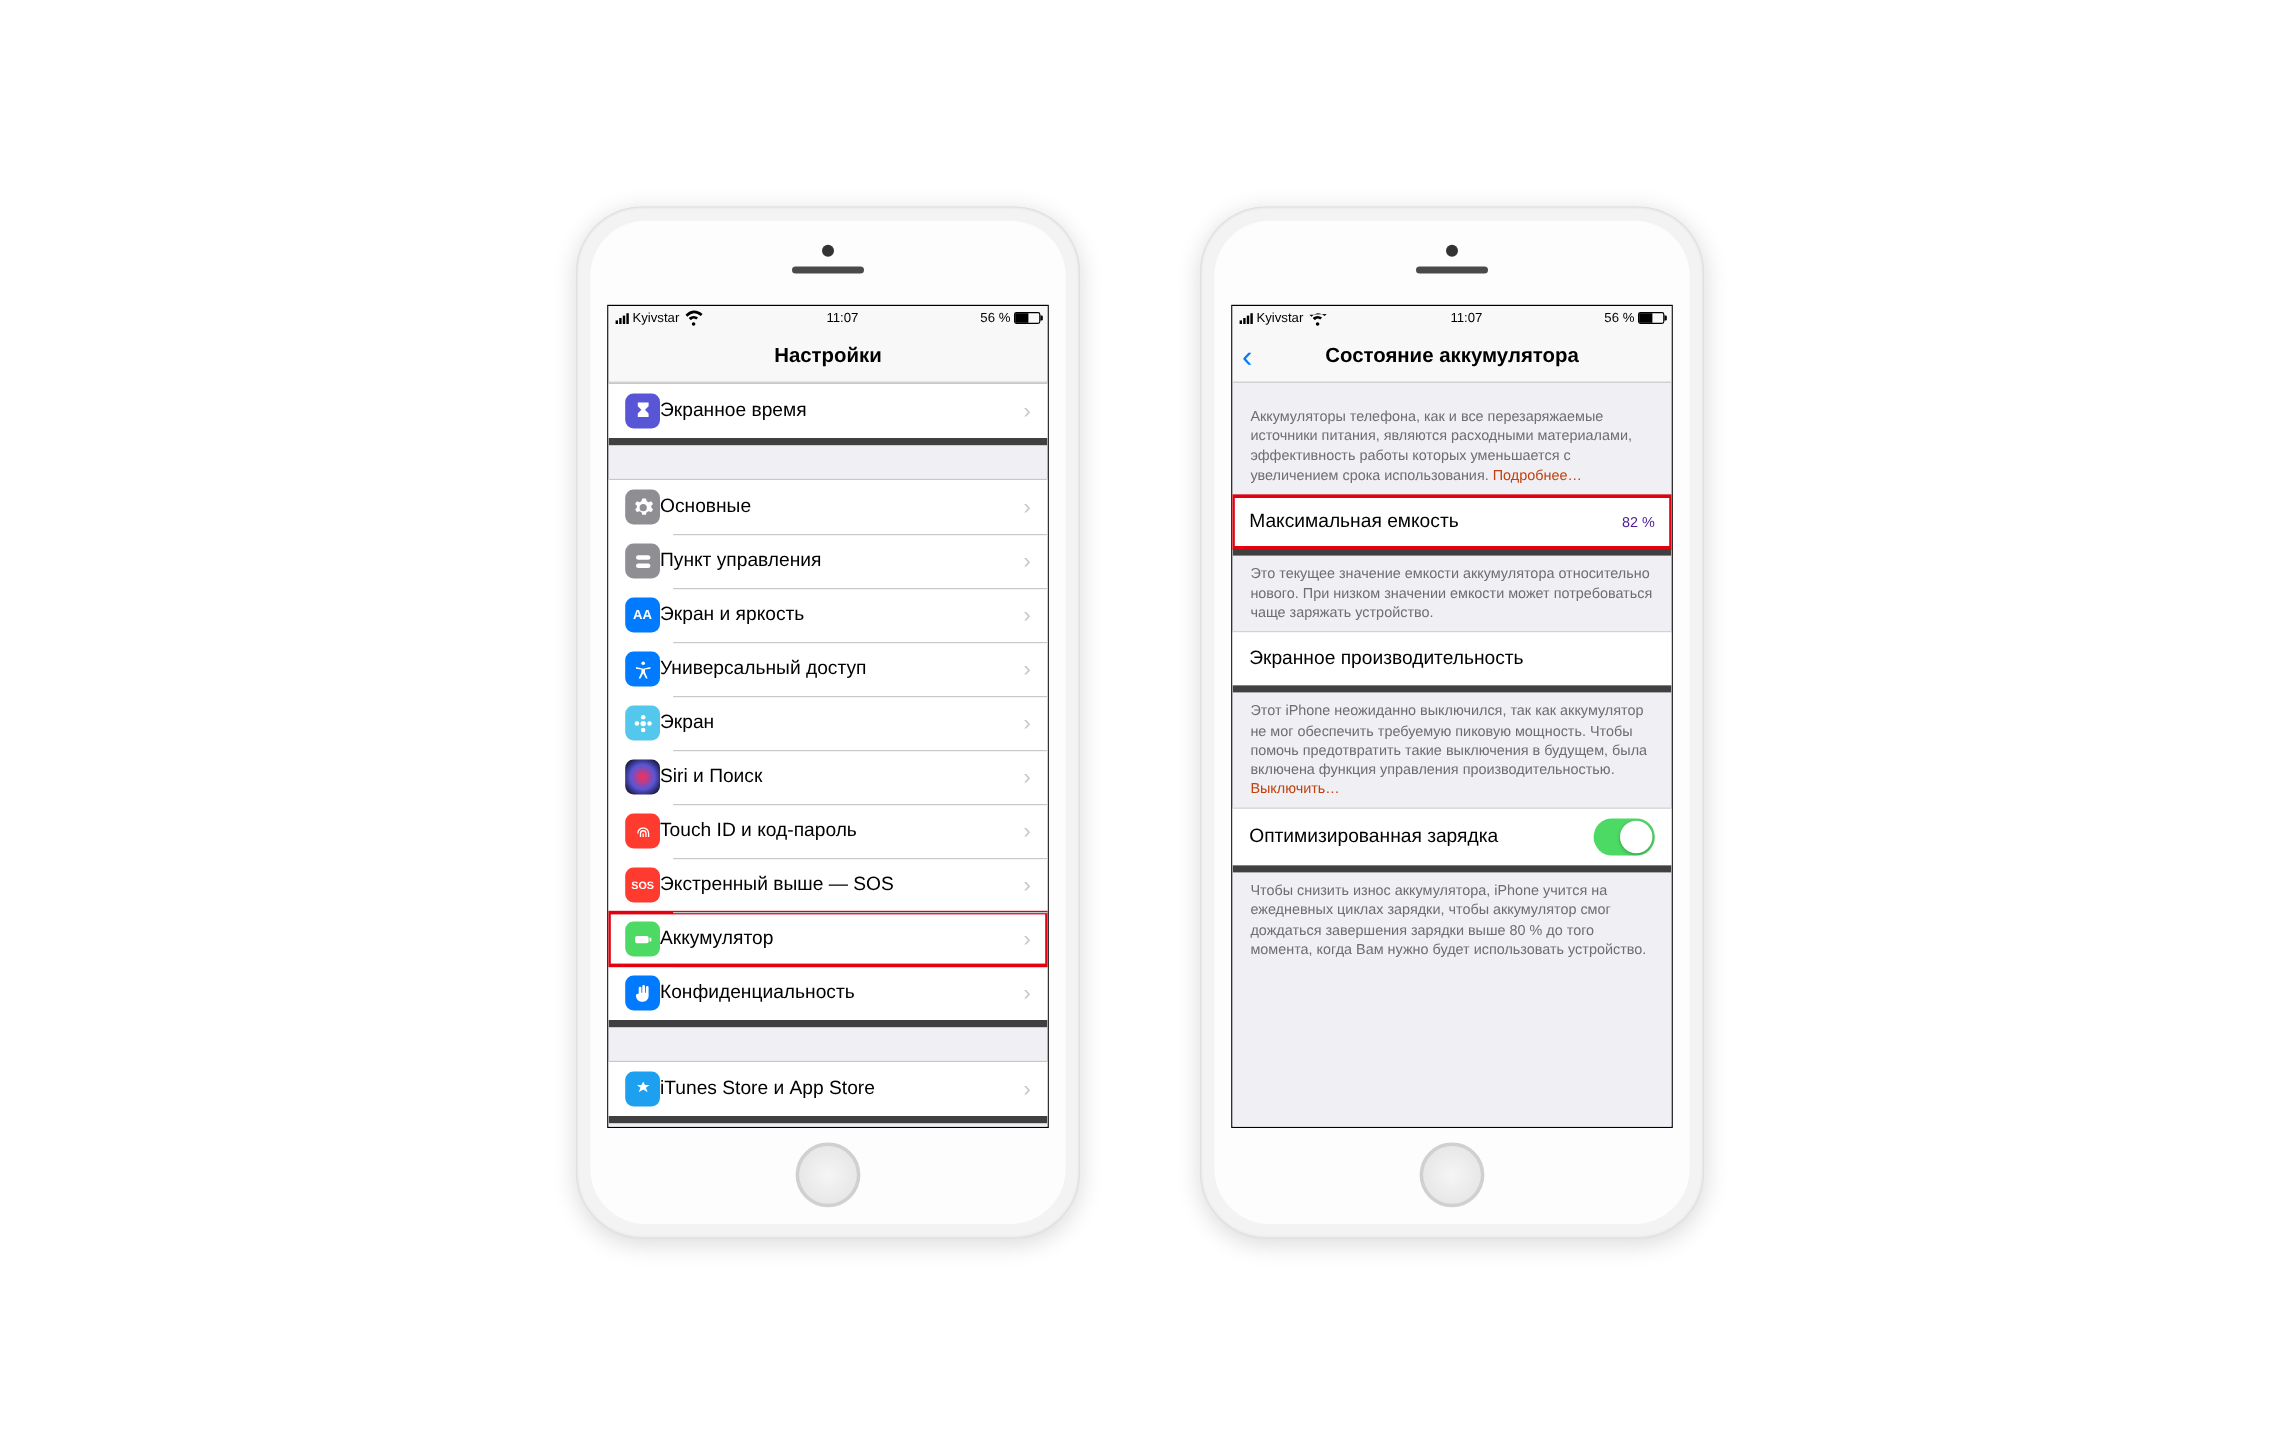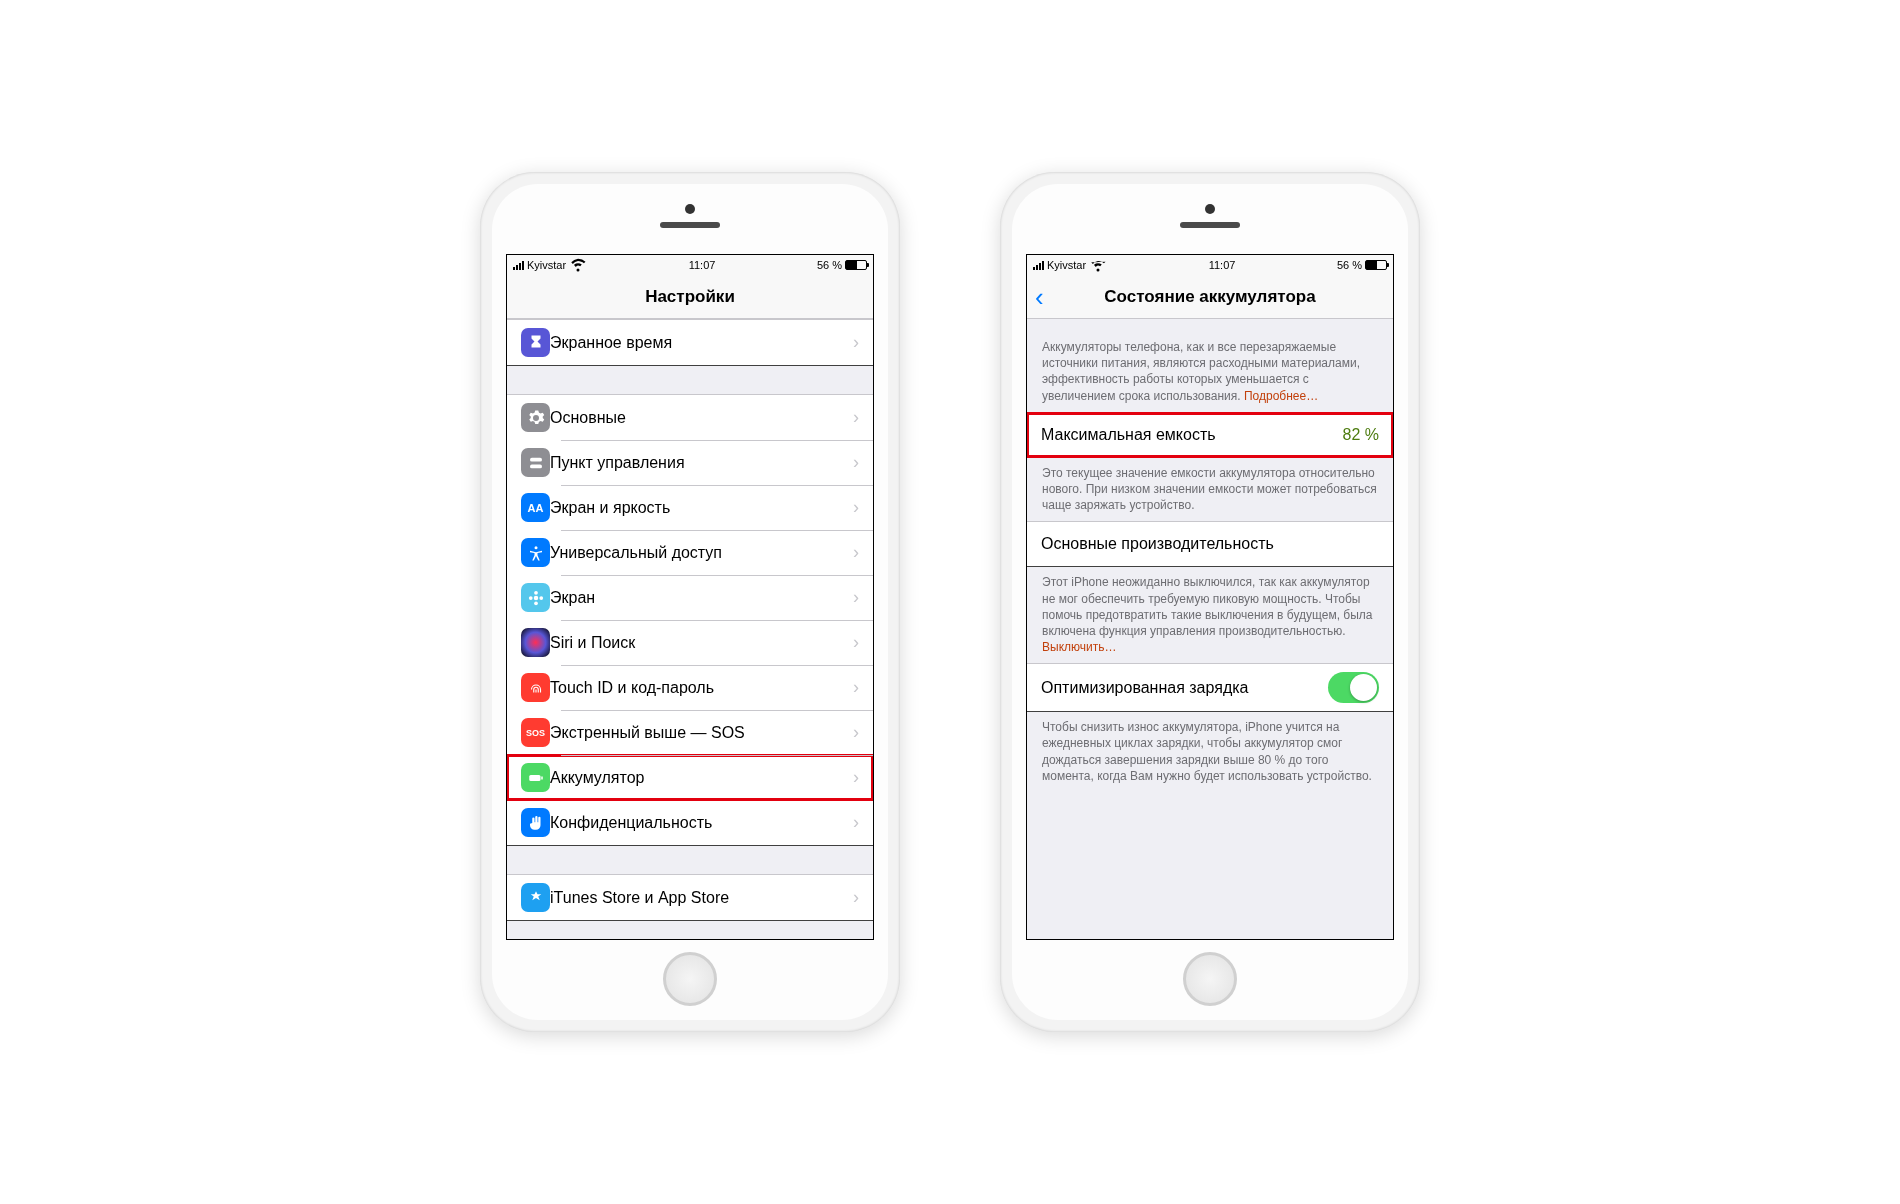--- a/index.html
+++ b/index.html
@@ -104,21 +104,21 @@
   }
   .back-chev {
     position: absolute;
     left: 8px;
     color: #007aff;
     font-size: 26px;
     font-weight: 400;
     line-height: 1;
   }
   .content { flex: 1; overflow-y: hidden; background: #efeff4; }
-  .group { background: #fff; border-top: 1px solid #c8c7cc; border-bottom: 1px solid #404040; }
+  .group { background: #fff; border-top: 1px solid #c8c7cc; border-bottom: 6px solid #404040; }
   .spacer { height: 28px; }
   .row {
     min-height: 44px;
     padding: 8px 14px 8px 14px;
     display: flex;
     align-items: center;
     background: #fff;
     position: relative;
   }
   .row + .row::before {
@@ -129,21 +129,21 @@
     background: #c8c7cc;
   }
   .row-icon {
     width: 29px; height: 29px; border-radius: 7px;
     display: flex; align-items: center; justify-content: center;
     color: #fff; font-size: 14px; font-weight: 600;
     flex-shrink: 0;
   }
   .row-label { flex: 1; font-size: 16px; color: #000; }
   .row-chev { color: #c7c7cc; font-size: 18px; }
-  .row-value { color: #4d7c0f; font-size: 16px; margin-left: 6px; }
+  .row-value { color: #4c1d95; font-size: 12px; margin-left: 6px; }
   .row-highlight { outline: 3px solid #e3000f; outline-offset: -2px; z-index: 2; }
   .footnote {
     padding: 7px 15px 8px 15px;
     font-size: 12px;
     line-height: 1.35;
     color: #6d6d72;
   }
   .footnote a { color: #c2410c; text-decoration: none; }
   .toggle {
     width: 51px; height: 31px; background: #4cd964; border-radius: 16px;
@@ -361,21 +361,21 @@
           <div class="row no-chev row-highlight">
             <div class="row-label">Максимальная емкость</div>
             <div class="row-value">82 %</div>
           </div>
         </div>
 
         <div class="footnote">Это текущее значение емкости аккумулятора относительно нового. При низком значении емкости может потребоваться чаще заряжать устройство.</div>
 
         <div class="group">
           <div class="row no-chev">
-            <div class="row-label">Основные производительность</div>
+            <div class="row-label">Экранное производительность</div>
           </div>
         </div>
 
         <div class="footnote">
           <span>Этот iPhone неожиданно выключился, так как аккумулятор не мог обеспечить требуемую пиковую мощность. Чтобы помочь предотвратить такие выключения в будущем, была включена функция управления производительностью.</span>
           <a>Выключить…</a>
         </div>
 
         <div class="group">
           <div class="row no-chev">

